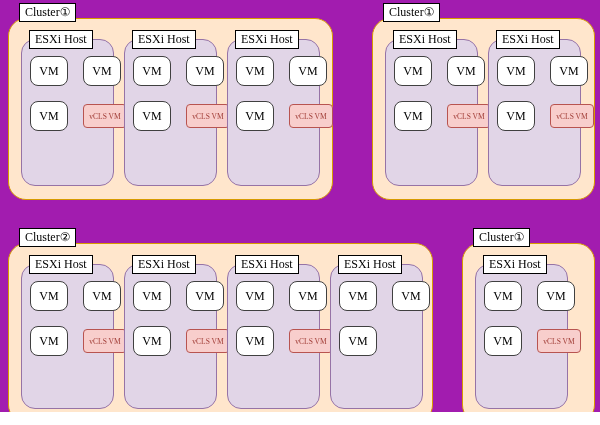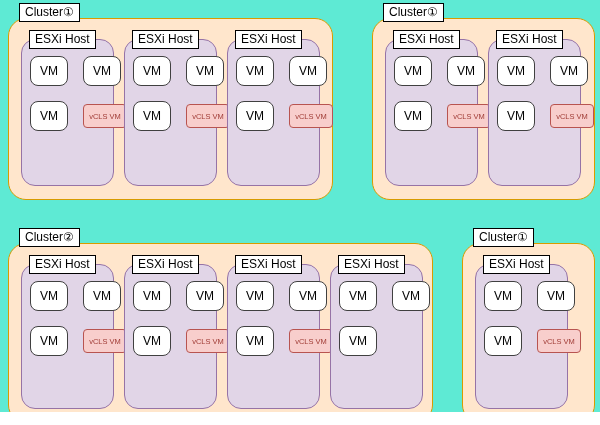--- a/index.html
+++ b/index.html
@@ -1,18 +1,18 @@
 <!DOCTYPE html>
 <html style="--cluster-fill: #ffe6cc; --cluster-border: #d79b00; --host-fill: #e1d5e7; --host-border: #9673a6; --vm-fill: #ffffff; --vm-border: #404040; --vcls-fill: #f8cecc; --vcls-border: #b85450; --vcls-text: #9f3a34;"><head>
 <meta charset="utf-8">
 <style>
   html,body{margin:0;padding:0;background:#fff;}
   .canvas{
-    position:relative;width:600px;height:412px;background:#5eead4;overflow:hidden;
-    font-family:Liberation Sans, sans-serif;color:#000;
+    position:relative;width:600px;height:412px;background:#a21caf;overflow:hidden;
+    font-family:Liberation Serif, serif;color:#000;
   }
   .cluster{
     position:absolute;
     background:var(--cluster-fill);
     border:1.5px solid var(--cluster-border);
     border-radius:18px;
     box-sizing:border-box;
   }
   .box-label{
     position:absolute;

